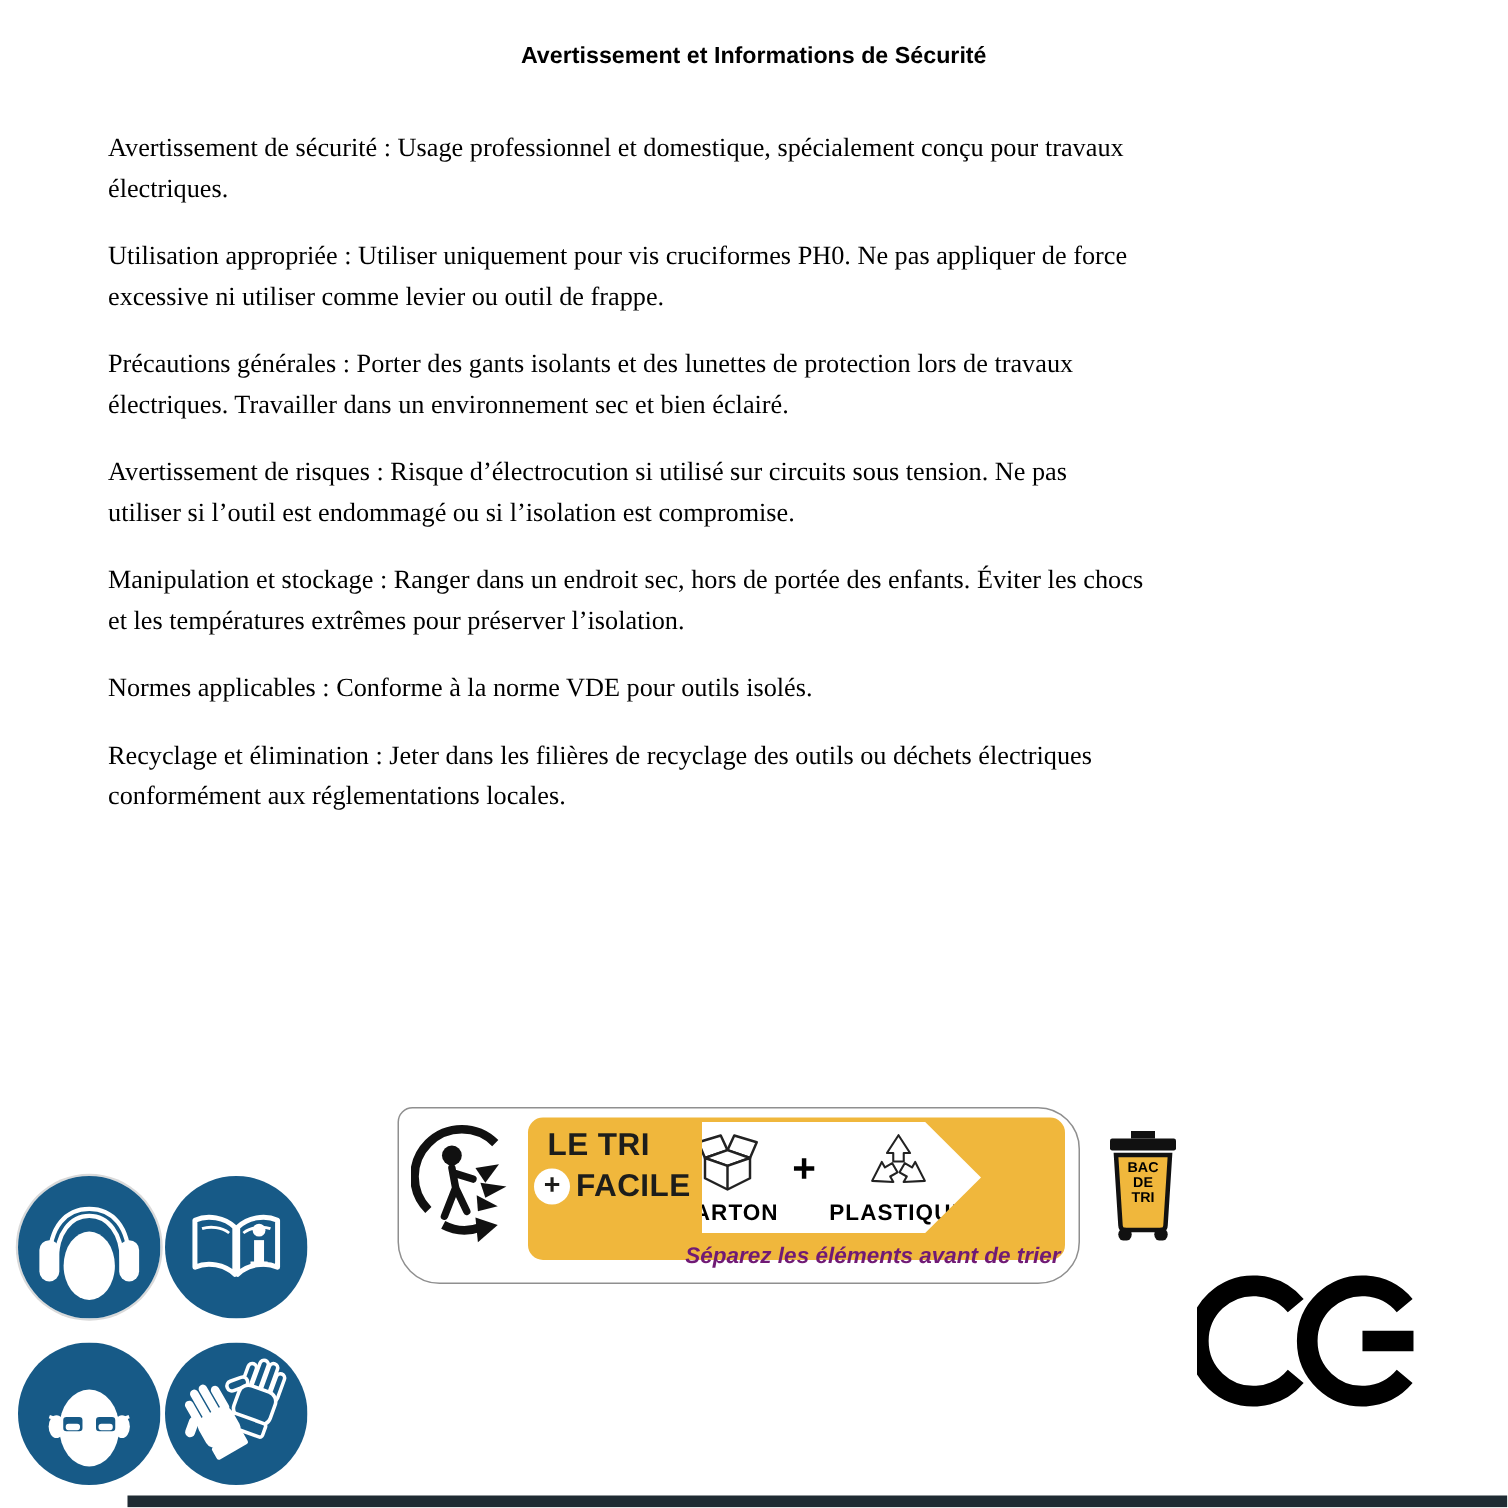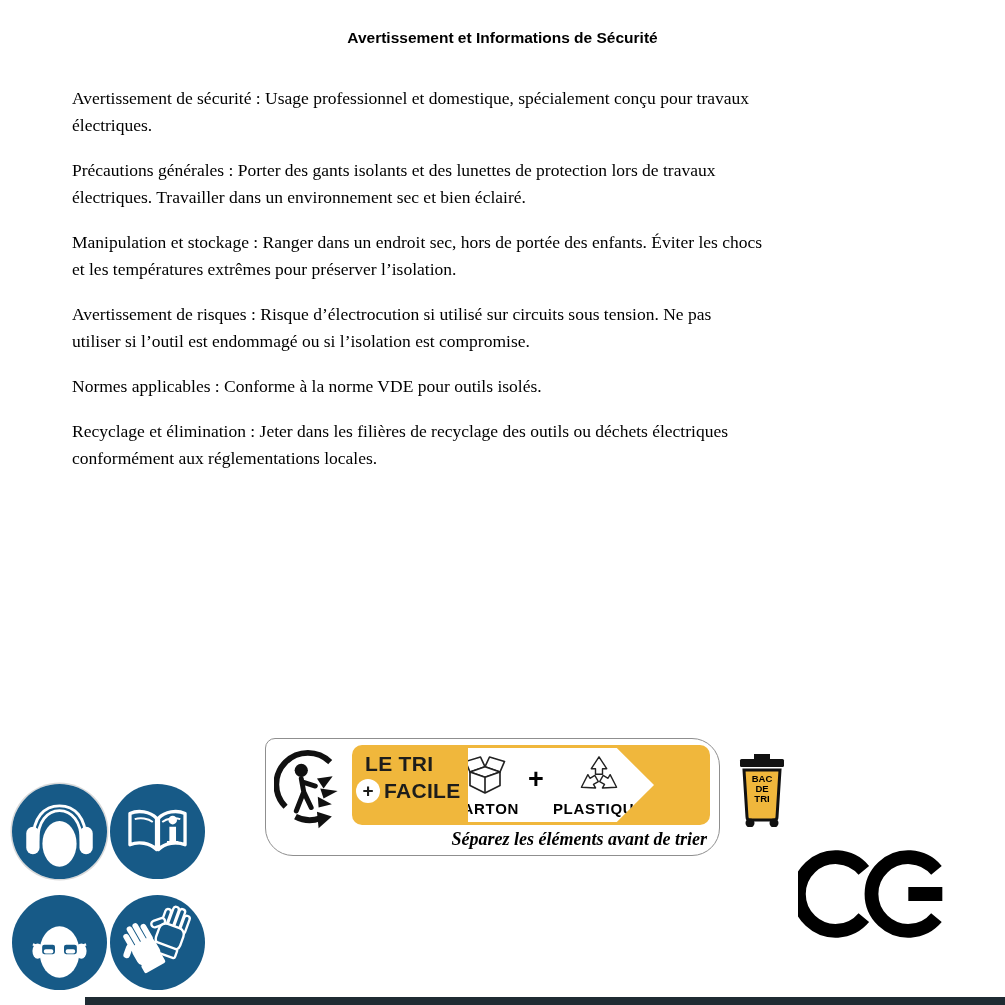--- a/index.html
+++ b/index.html
@@ -20,42 +20,42 @@
   .si-2{left:98px;top:0;}
   .si-3{left:0;top:111px;}
   .si-4{left:98px;top:111px;}
 
   
   .fr-label{position:absolute;left:266px;top:748px;font-size:10px;font-weight:bold;}
   .infotri{position:absolute;left:265px;top:738px;width:455px;height:118px;background:#fff;
            border:1.5px solid #8f8f8f;border-radius:10px 28px 28px 28px;box-sizing:border-box;}
   .triman{position:absolute;left:8px;top:6px;width:76px;height:92px;}
   .triman svg{width:100%;height:100%;display:block;}
-  .yellowband{position:absolute;left:86px;top:6px;width:358px;height:80px;border-radius:10px;}
+  .yellowband{position:absolute;left:86px;top:6px;width:358px;height:95px;border-radius:10px;}
   .letri{position:absolute;left:10px;top:7px;width:112px;}
   .letri-l1{font-size:21px;font-weight:800;letter-spacing:.3px;margin-left:3px;}
   .letri-l2{display:flex;align-items:center;margin-top:3px;}
   .plusbadge{width:24px;height:24px;border-radius:50%;background:#fff;display:flex;
              align-items:center;justify-content:center;font-size:19px;font-weight:900;
              margin-left:-6px;}
   .letri-word{font-size:21px;font-weight:800;letter-spacing:.3px;margin-left:4px;}
   .whitearrow{position:absolute;left:116px;top:3px;width:186px;height:74px;background:#fff;
               clip-path:polygon(0 0,80% 0,100% 50%,80% 100%,0 100%);
               display:flex;align-items:flex-start;justify-content:center;gap:9px;
               padding-right:26px;box-sizing:border-box;}
   .material{display:flex;flex-direction:column;align-items:center;padding-top:6px;}
   .material svg{display:block;}
   .mat-label{font-size:15px;font-weight:bold;letter-spacing:.7px;margin-top:4px;}
   .joiner{font-size:27px;font-weight:900;align-self:center;margin-top:-12px;}
   .bin{position:absolute;left:385px;top:8px;width:50px;height:74px;}
   .bin svg{position:absolute;inset:0;width:100%;height:100%;}
   .bin-text{position:absolute;left:0;top:21px;width:100%;text-align:center;
             font-size:9.5px;font-weight:800;line-height:10px;white-space:pre-line;}
-  .instruction{position:absolute;right:12px;top:90px;font-size:18px;font-weight:bold;
-               font-style:italic;color:#000000;font-family:Liberation Serif, serif;}
+  .instruction{position:absolute;right:12px;top:90px;font-size:15px;font-weight:bold;
+               font-style:italic;color:#701a75;}
 
   
   .responsible{position:absolute;left:222px;top:871px;width:560px;text-align:center;
                font-weight:bold;font-size:16.5px;line-height:21px;}
 
   
   .ce{position:absolute;left:798px;top:848px;width:148px;height:92px;}
   .ce svg{width:100%;height:100%;display:block;}
 
   
@@ -64,26 +64,28 @@
 </head>
 <body>
 
 <div class="page">
 
   <div class="title">Avertissement et Informations de Sécurité</div>
 
   <div class="body-text">
     <p>Avertissement de sécurité : Usage professionnel et domestique, spécialement conçu pour travaux
 électriques.</p>
+    <p>Utilisation appropriée : Utiliser uniquement pour vis cruciformes PH0. Ne pas appliquer de force
+excessive ni utiliser comme levier ou outil de frappe.</p>
     <p>Précautions générales : Porter des gants isolants et des lunettes de protection lors de travaux
 électriques. Travailler dans un environnement sec et bien éclairé.</p>
+    <p>Avertissement de risques : Risque d’électrocution si utilisé sur circuits sous tension. Ne pas
+utiliser si l’outil est endommagé ou si l’isolation est compromise.</p>
     <p>Manipulation et stockage : Ranger dans un endroit sec, hors de portée des enfants. Éviter les chocs
 et les températures extrêmes pour préserver l’isolation.</p>
-    <p>Avertissement de risques : Risque d’électrocution si utilisé sur circuits sous tension. Ne pas
-utiliser si l’outil est endommagé ou si l’isolation est compromise.</p>
     <p>Normes applicables : Conforme à la norme VDE pour outils isolés.</p>
     <p>Recyclage et élimination : Jeter dans les filières de recyclage des outils ou déchets électriques
 conformément aux réglementations locales.</p>
   </div>
 
   <div class="safety">
 
     <div class="sicon si-1">
       <svg viewBox="0 0 100 100">
         <circle cx="50" cy="50" r="50" fill="#175A87"></circle>

